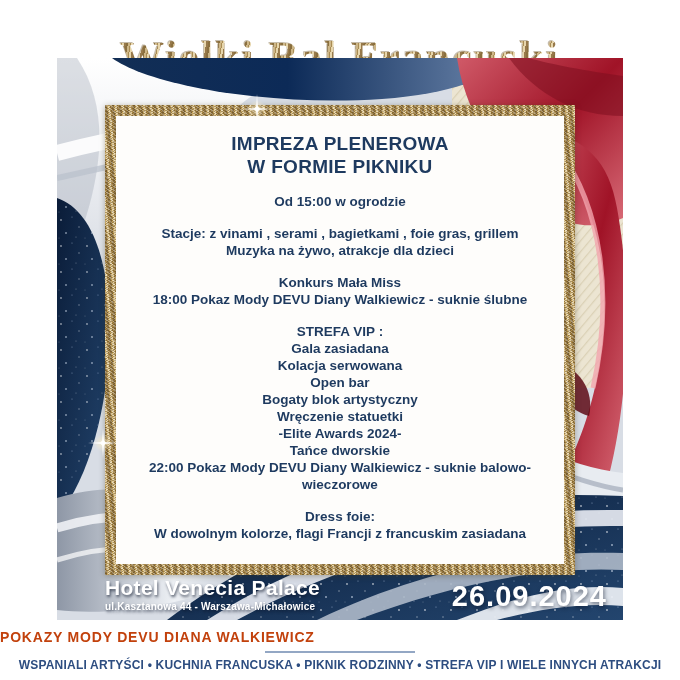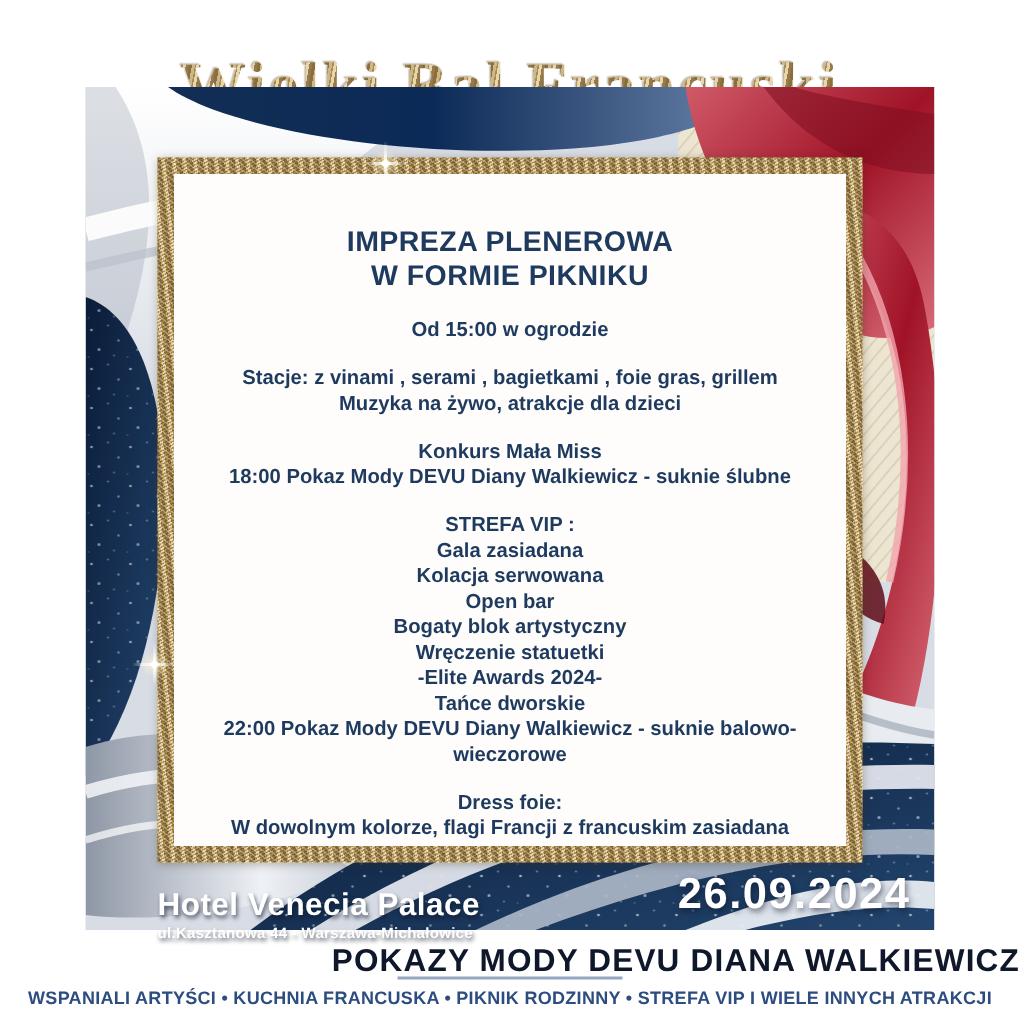--- a/index.html
+++ b/index.html
@@ -33,21 +33,21 @@
     position:absolute;left:48px;top:47px;width:470px;height:470px;
     box-sizing:border-box;padding:11px;
     background:
       repeating-linear-gradient(37deg, rgba(255,255,255,.30) 0 1px, rgba(255,255,255,0) 1px 3px),
       repeating-linear-gradient(-29deg, rgba(90,66,24,.45) 0 1px, rgba(0,0,0,0) 1px 2px),
       repeating-linear-gradient(84deg, #8f7340 0 2px, #caa85f 2px 3px, #e8d19c 3px 5px, #aa8949 5px 7px);
     box-shadow:0 1px 6px rgba(60,45,15,.35);
   }
   .card{
     width:100%;height:100%;box-sizing:border-box;
-    background:#fefdfb;padding:28px 5px 0;
+    background:#fefdfb;padding:10px 5px 0;
     text-align:center;color:#1e3a5f;font-weight:700;
   }
   .card .heading{font-size:19px;line-height:23px;letter-spacing:.3px;margin:6px 0 0;}
   .card .block{font-size:13.5px;line-height:17px;margin:15px 0 0;}
   .card .block div{margin:0;}
   .nowrap{white-space:nowrap;}
 
   
   .sparkle{
     position:absolute;width:30px;height:30px;pointer-events:none;
@@ -56,34 +56,33 @@
   .sparkle::before,.sparkle::after{content:"";position:absolute;left:50%;top:50%;}
   .sparkle::before{width:30px;height:2px;transform:translate(-50%,-50%);
     background:linear-gradient(to right, rgba(255,255,255,0), #fff, rgba(255,255,255,0));}
   .sparkle::after{width:2px;height:30px;transform:translate(-50%,-50%);
     background:linear-gradient(to bottom, rgba(255,255,255,0), #fff, rgba(255,255,255,0));}
 
   
   .venue{
     position:absolute;left:105px;top:577px;color:#ffffff;text-align:left;
     text-shadow:1px 2px 3px rgba(10,20,40,.65);
-    margin-top:16px;
   }
   .venue-name{font-size:21px;font-weight:700;letter-spacing:.3px;line-height:22px;}
   .venue-addr{font-size:10px;font-weight:700;margin-top:2px;letter-spacing:.2px;}
   .date{
     position:absolute;right:73px;top:580px;color:#ffffff;
     font-size:29px;font-weight:700;letter-spacing:1px;
     text-shadow:1px 2px 4px rgba(10,20,40,.6);
   }
 
   
   .show-headline{
-    position:absolute;top:629px;left:0;right:0;text-align:right;
-    color:#0f172a;font-size:21px;font-weight:700;letter-spacing:.8px;
+    position:absolute;top:629px;left:0;right:0;text-align:left;
+    color:#c2410c;font-size:14px;font-weight:700;letter-spacing:.8px;
   }
   .headline-underline{
     position:absolute;top:651px;left:50%;transform:translateX(-50%);
     width:150px;height:2px;background:#93a7c4;
   }
   .tagline{
     position:absolute;top:658px;left:0;right:0;text-align:center;
     color:#2d4d80;font-size:12px;font-weight:700;letter-spacing:.2px;
   }
 </style>

